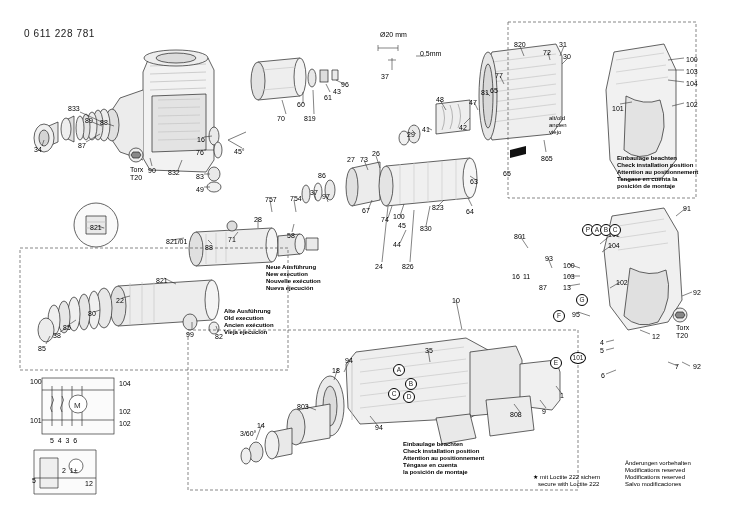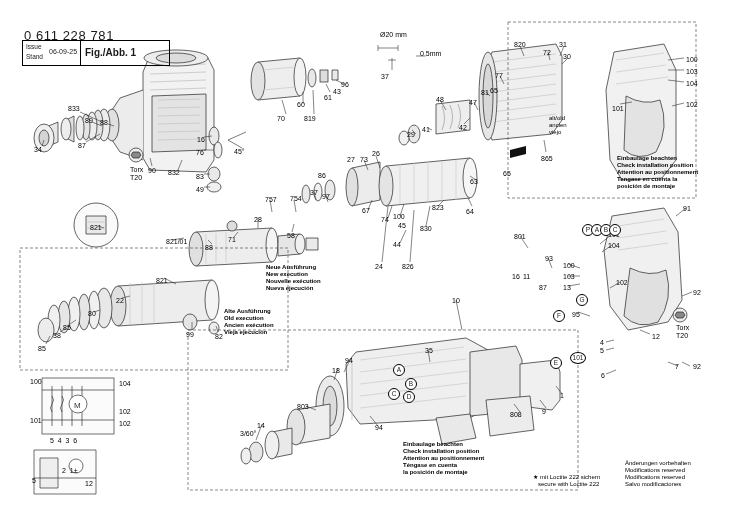--- a/index.html
+++ b/index.html
@@ -15,21 +15,21 @@
   .lbl{
     position:absolute;
     font-size:7px;
     line-height:8px;
     color:#000;
     white-space:pre;
   }
   .hdr-num{
     position:absolute;
     left:24px;top:28px;
-    font-size:13px;
+    font-size:10px;
     letter-spacing:.6px;
   }
   .hdr-box{
     position:absolute;
     left:22px;top:40px;
     width:148px;height:26px;
     border:1px solid #000;
     box-sizing:border-box;
   }
   .hdr-box .cell-l{
@@ -291,27 +291,20 @@
         <path d="M392 58 L392 70"></path>
         <path d="M388 60 L396 60"></path>
         <path d="M416 56 L424 56"></path>
       </g>
 
       <path d="M510 150 l16 -4 l0 8 l-16 4 z" fill="#111" stroke="none"></path>
     </g>
   </svg>
 
   <div class="hdr-num">0 611 228 781</div>
-  <div class="hdr-box">
-    <div class="cell-l"></div>
-    <div class="issue">Issue</div>
-    <div class="stand">Stand</div>
-    <div class="date">06-09-25</div>
-    <div class="fig">Fig./Abb. 1</div>
-  </div>
 
   <div class="note bold" style="left:617px;top:155px;">Einbaulage beachten
 Check installation position
 Attention au positionnement
 Tengase en cuenta la
 posición de montaje</div>
   <div class="note bold" style="left:403px;top:441px;">Einbaulage beachten
 Check installation position
 Attention au positionnement
 Téngase en cuenta

